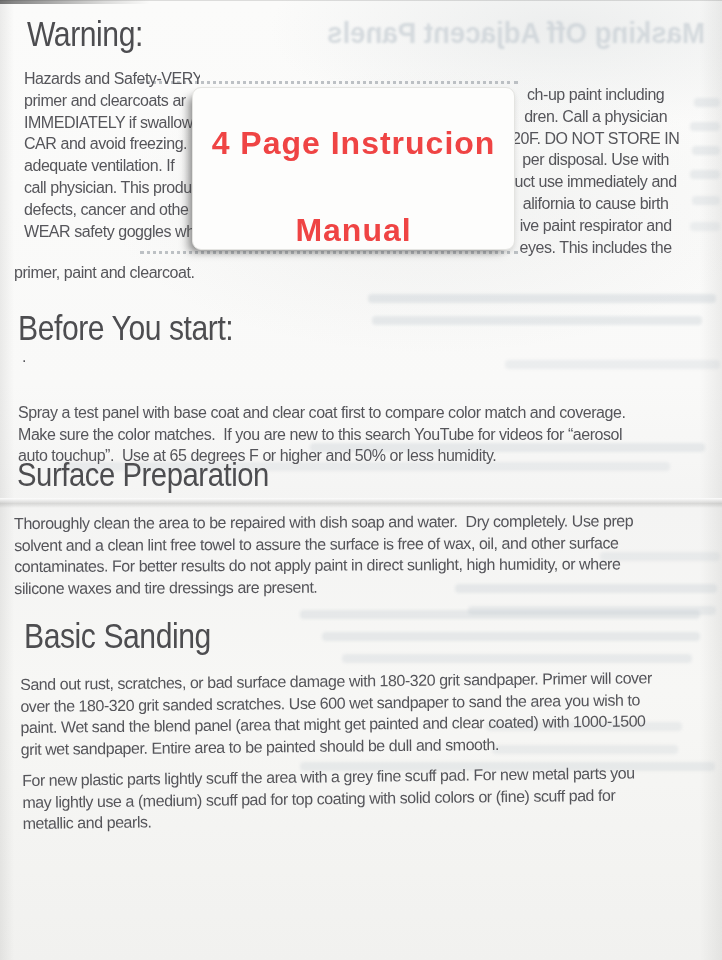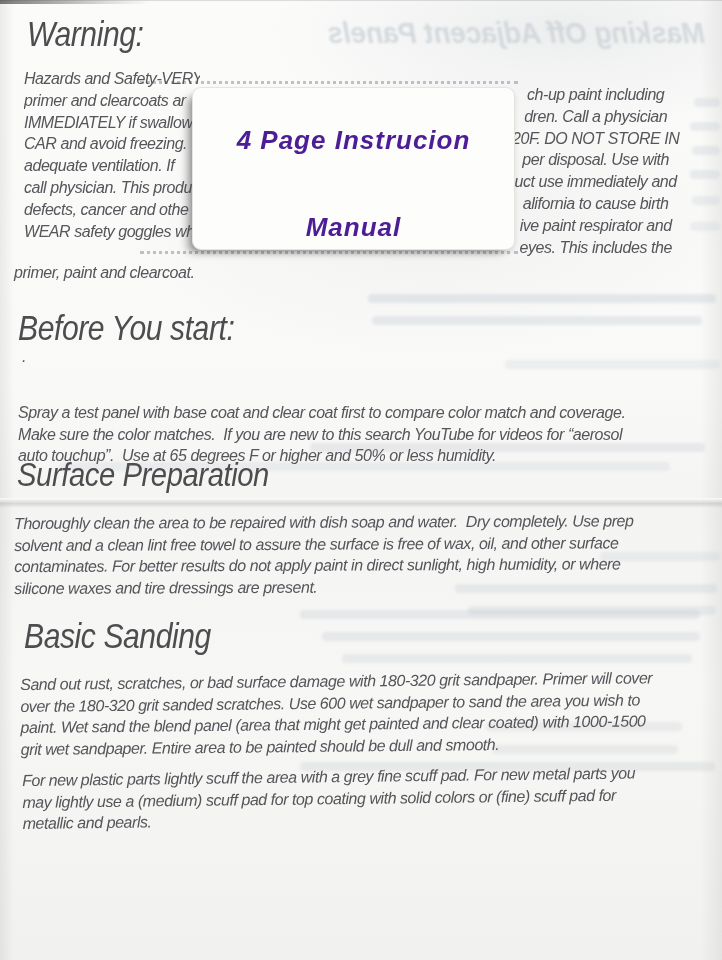--- a/index.html
+++ b/index.html
@@ -8,21 +8,20 @@
     width:722px;height:960px;
     margin:0 auto;
     overflow:hidden;
     font-family:"Liberation Sans", sans-serif;
     background:
       radial-gradient(ellipse 420px 150px at 78% 3%, rgba(203,208,210,0.30), transparent 70%),
       radial-gradient(ellipse 500px 220px at 60% 22%, rgba(160,165,165,0.10), transparent 65%),
       linear-gradient(to right, rgba(90,90,88,0.10), transparent 14px),
       linear-gradient(to left, rgba(90,90,88,0.09), transparent 22px),
       linear-gradient(to bottom, #fbfbfa 0%, #f9f9f8 40%, #f4f4f3 53%, #f7f7f5 72%, #f1f1ef 100%);
-    font-style: italic;
   }
   .smudge{position:absolute;top:0;left:0;width:150px;height:4px;
     background:linear-gradient(to right, rgba(35,35,35,0.6), rgba(35,35,35,0.15) 70%, transparent);}
   .top-hairline{position:absolute;top:0;left:0;right:0;height:1px;background:rgba(0,0,0,0.12);}
 
   
   .h{position:absolute;font-size:35px;font-weight:400;color:#4d4d50;
      letter-spacing:-0.5px;white-space:nowrap;margin:0;
      transform:scaleX(0.86);transform-origin:left top;z-index:3;}
   .h-warning{left:27px;top:14px;}
@@ -46,21 +45,21 @@
   .perf{position:absolute;left:140px;width:378px;height:0;
         border-top:3px dotted rgba(168,174,179,0.75);z-index:1;}
   .perf-top{top:81px;}
   .perf-bottom{top:251px;}
   .sticker{
     position:absolute;left:192px;top:87px;width:321px;height:161px;
     background:#fdfdfc;border:1px solid #e4e4e1;border-radius:9px;
     box-shadow:-8px 6px 9px -4px rgba(70,70,70,0.55), 0 3px 5px rgba(0,0,0,0.10);
     z-index:4;text-align:center;
   }
-  .sticker-line{font-weight:700;font-size:26px;letter-spacing:1px;color:#4c1d95;
+  .sticker-line{font-weight:700;font-size:32px;letter-spacing:1px;color:#ef4444;
                 position:absolute;left:0;right:0;}
   .sticker-line1{top:37px;}
   .sticker-line2{top:93px;margin-top:31px;}
 
   
   .sheet-edge{position:absolute;left:0;top:498px;width:722px;height:10px;z-index:2;
     background:linear-gradient(to bottom, rgba(255,255,255,0.85), rgba(150,150,148,0.30) 55%, rgba(110,110,108,0.12) 75%, transparent);}
 
   
   .ghost-h{position:absolute;left:298px;top:16px;width:424px;overflow:hidden;

